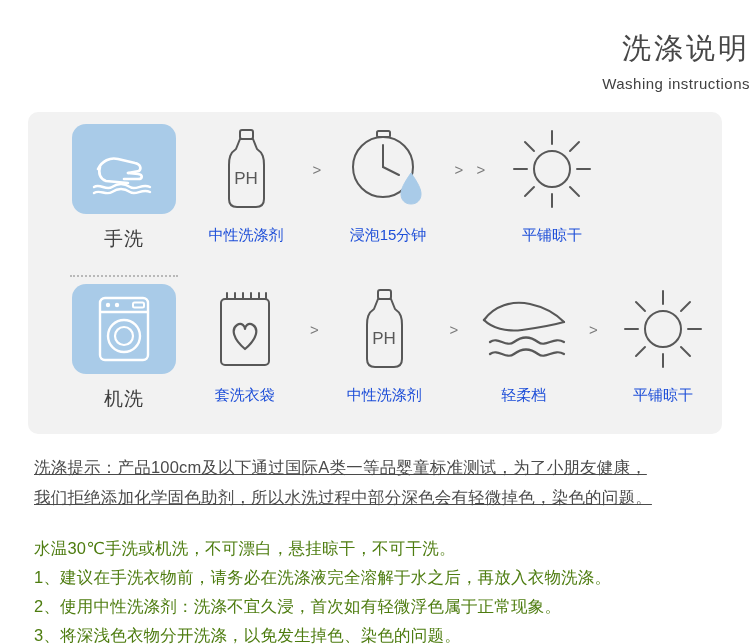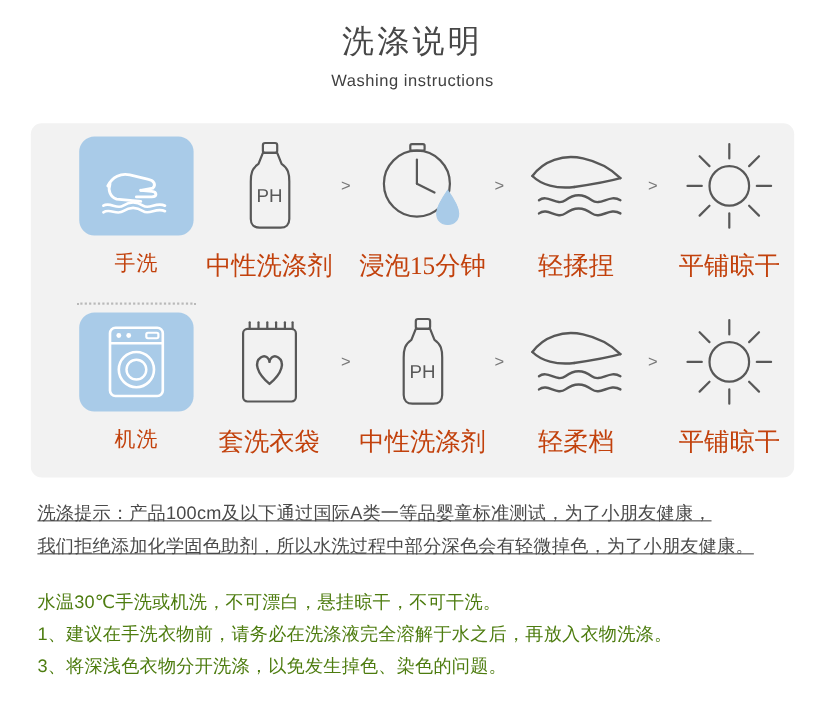--- a/index.html
+++ b/index.html
@@ -14,22 +14,22 @@
     color: #4a4a4a;
     overflow: hidden;
   }
   .page {
     position: relative;
     width: 750px;
     height: 644px;
   }
   
   .header {
-    text-align: center;
-    padding-top: 18px;
+    text-align: right;
+    padding-top: 28px;
   }
   .title-cn {
     font-size: 29px;
     letter-spacing: 3px;
     color: #474747;
     font-weight: normal;
     margin: 0;
     line-height: 40px;
   }
   .title-en {
@@ -82,42 +82,41 @@
     height: 90px;
     background: #a9cbe8;
     border-radius: 14px;
     display: flex;
     align-items: center;
     justify-content: center;
   }
   .cell-label {
     margin-top: 12px;
     font-size: 19px;
-    color: #c2410c;
+    color: #404040;
     letter-spacing: 1px;
     white-space: nowrap;
   }
   .step {
     display: flex;
     flex-direction: column;
     align-items: center;
     width: 120px;
   }
   .step-icon {
     height: 90px;
     display: flex;
     align-items: center;
     justify-content: center;
   }
   .step-label {
     margin-top: 12px;
-    font-size: 23px;
-    color: #c2410c;
+    font-size: 15px;
+    color: #1d4ed8;
     white-space: nowrap;
-    font-family: Liberation Serif, serif;
   }
   .arrow {
     width: 22px;
     height: 90px;
     display: flex;
     align-items: center;
     justify-content: center;
     font-size: 15px;
     color: #7a7a7a;
   }
@@ -202,32 +201,20 @@
             <line x1="38" y1="40" x2="38" y2="18" stroke="#585858" stroke-width="2" stroke-linecap="round"></line>
             <line x1="38" y1="40" x2="54" y2="48" stroke="#585858" stroke-width="2" stroke-linecap="round"></line>
             <path d="M66 46 C59 56, 56 62, 56 67 C56 73, 60 77, 66 77 C72 77, 76 73, 76 67 C76 62, 73 56, 66 46 Z" fill="#a9cbe8" stroke="#a9cbe8" stroke-width="1"></path>
           </svg>
         </div>
         <div class="step-label">浸泡15分钟</div>
       </div>
 
       <div class="arrow">&gt;</div>
 
-      <div class="step">
-        <div class="step-icon">
-          <svg width="96" height="70" viewBox="0 0 96 70">
-            <path d="M8 26 C18 12, 36 6, 54 10 C68 13, 80 20, 88 28" fill="none" stroke="#585858" stroke-width="2.2" stroke-linecap="round"></path>
-            <path d="M8 26 C16 34, 30 38, 46 36" fill="none" stroke="#585858" stroke-width="2.2" stroke-linecap="round"></path>
-            <path d="M46 36 C60 34, 74 32, 88 28" fill="none" stroke="#585858" stroke-width="2.2" stroke-linecap="round"></path>
-            <path d="M14 48 C22 42, 30 54, 38 48 S54 42, 62 48 S78 42, 88 48" fill="none" stroke="#585858" stroke-width="2.2" stroke-linecap="round"></path>
-            <path d="M14 60 C22 54, 30 66, 38 60 S54 54, 62 60 S78 54, 88 60" fill="none" stroke="#585858" stroke-width="2.2" stroke-linecap="round"></path>
-          </svg>
-        </div>
-        <div class="step-label">轻揉捏</div>
-      </div>
 
       <div class="arrow">&gt;</div>
 
       <div class="step">
         <div class="step-icon">
           <svg width="84" height="84" viewBox="0 0 84 84">
             <circle cx="42" cy="42" r="18" fill="none" stroke="#585858" stroke-width="2"></circle>
             <g stroke="#585858" stroke-width="2" stroke-linecap="round">
               <line x1="42" y1="4" x2="42" y2="17"></line>
               <line x1="42" y1="67" x2="42" y2="80"></line>
@@ -328,22 +315,23 @@
           </svg>
         </div>
         <div class="step-label">平铺晾干</div>
       </div>
     </div>
   </div>
 
   <div class="notes">
     <div class="note-block-1">
       <p>洗涤提示：产品100cm及以下通过国际A类一等品婴童标准测试，为了小朋友健康，</p>
-      <p>我们拒绝添加化学固色助剂，所以水洗过程中部分深色会有轻微掉色，为了小朋友健康。</p>
+      <p>我们拒绝添加化学固色助剂，所以水洗过程中部分深色会有轻微掉色，染色的问题。</p>
     </div>
     <div class="note-block-2">
       <p>水温30℃手洗或机洗，不可漂白，悬挂晾干，不可干洗。</p>
       <p>1、建议在手洗衣物前，请务必在洗涤液完全溶解于水之后，再放入衣物洗涤。</p>
+      <p>2、使用中性洗涤剂：洗涤不宜久浸，首次如有轻微浮色属于正常现象。</p>
       <p>3、将深浅色衣物分开洗涤，以免发生掉色、染色的问题。</p>
     </div>
   </div>
 
 </div>
 
 </body></html>

